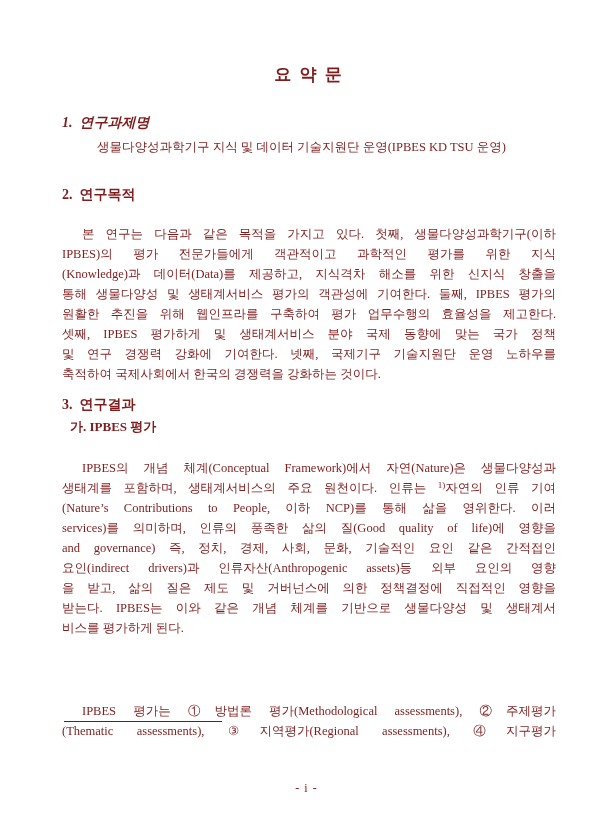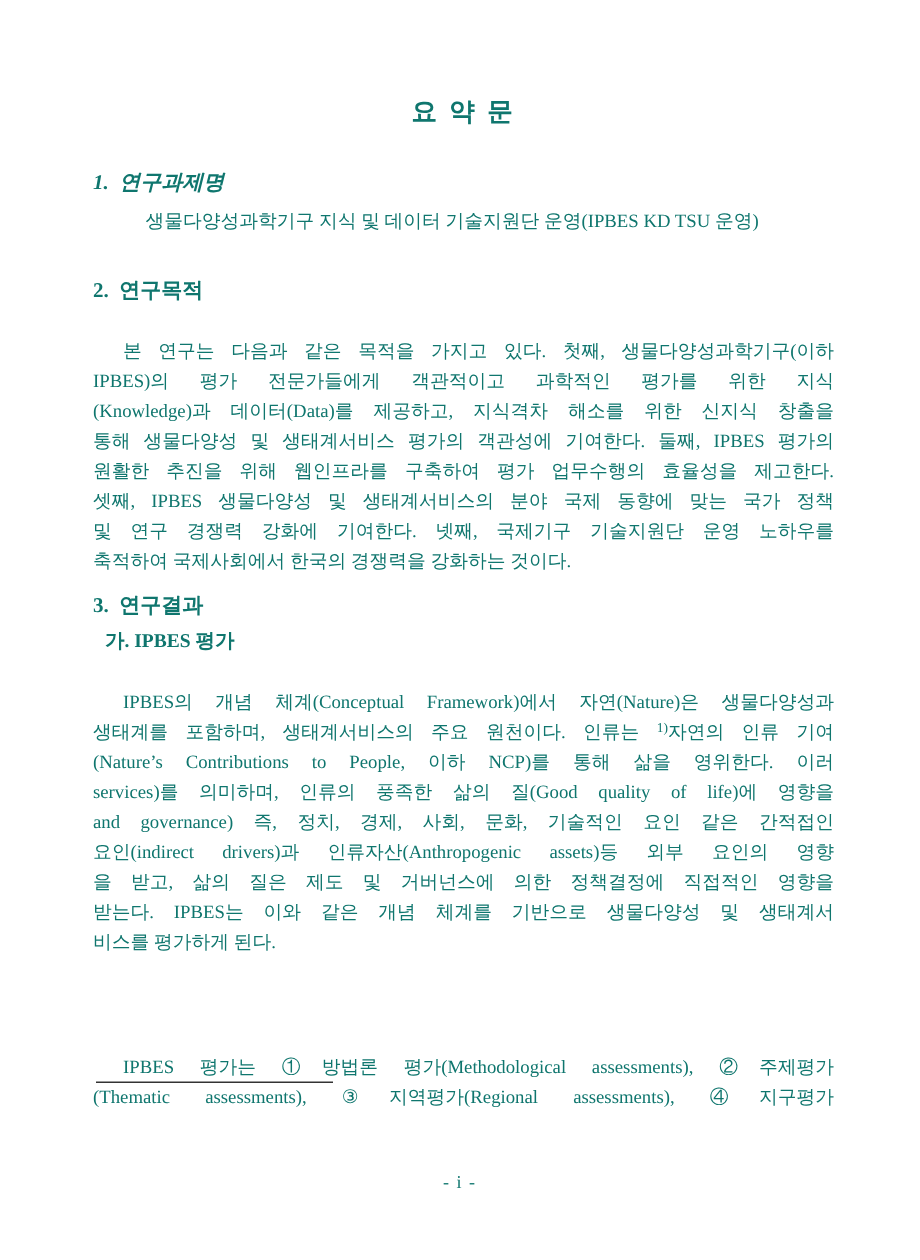--- a/index.html
+++ b/index.html
@@ -7,21 +7,21 @@
     padding: 0;
     background: #ffffff;
   }
   .page {
     position: relative;
     width: 613px;
     height: 840px;
     background: #ffffff;
     overflow: hidden;
     font-family: "Liberation Serif", "DejaVu Serif", serif;
-    color: #0f766e;
+    color: #7f1d1d;
   }
   .doc-title {
     position: absolute;
     top: 63px;
     left: 62px;
     width: 494px;
     text-align: center;
     font-size: 17px;
     font-weight: bold;
     letter-spacing: 2px;
@@ -121,21 +121,21 @@
   <div class="sec-heading" id="h-s1">1.  연구과제명</div>
   <div class="s1-body">생물다양성과학기구 지식 및 데이터 기술지원단 운영(IPBES KD TSU 운영)</div>
 
   <div class="sec-heading" id="h-s2">2.  연구목적</div>
   <div class="para" id="para-s2">
     <div class="line first">본 연구는 다음과 같은 목적을 가지고 있다. 첫째, 생물다양성과학기구(이하</div>
     <div class="line">IPBES)의 평가 전문가들에게 객관적이고 과학적인 평가를 위한 지식</div>
     <div class="line">(Knowledge)과 데이터(Data)를 제공하고, 지식격차 해소를 위한 신지식 창출을</div>
     <div class="line">통해 생물다양성 및 생태계서비스 평가의 객관성에 기여한다. 둘째, IPBES 평가의</div>
     <div class="line">원활한 추진을 위해 웹인프라를 구축하여 평가 업무수행의 효율성을 제고한다.</div>
-    <div class="line">셋째, IPBES 생물다양성 및 생태계서비스의 분야 국제 동향에 맞는 국가 정책</div>
+    <div class="line">셋째, IPBES 평가하게 및 생태계서비스 분야 국제 동향에 맞는 국가 정책</div>
     <div class="line">및 연구 경쟁력 강화에 기여한다. 넷째, 국제기구 기술지원단 운영 노하우를</div>
     <div class="line end">축적하여 국제사회에서 한국의 경쟁력을 강화하는 것이다.</div>
   </div>
 
   <div class="sec-heading" id="h-s3">3.  연구결과</div>
   <div class="sub-heading">가. IPBES 평가</div>
 
   <div class="para" id="para-s3a">
     <div class="line first">IPBES의 개념 체계(Conceptual Framework)에서 자연(Nature)은 생물다양성과</div>
     <div class="line"><span>생태계를 포함하며, 생태계서비스의 주요 원천이다. 인류는 </span><sup class="fn-ref">1)</sup><span>자연의 인류 기여</span></div>

